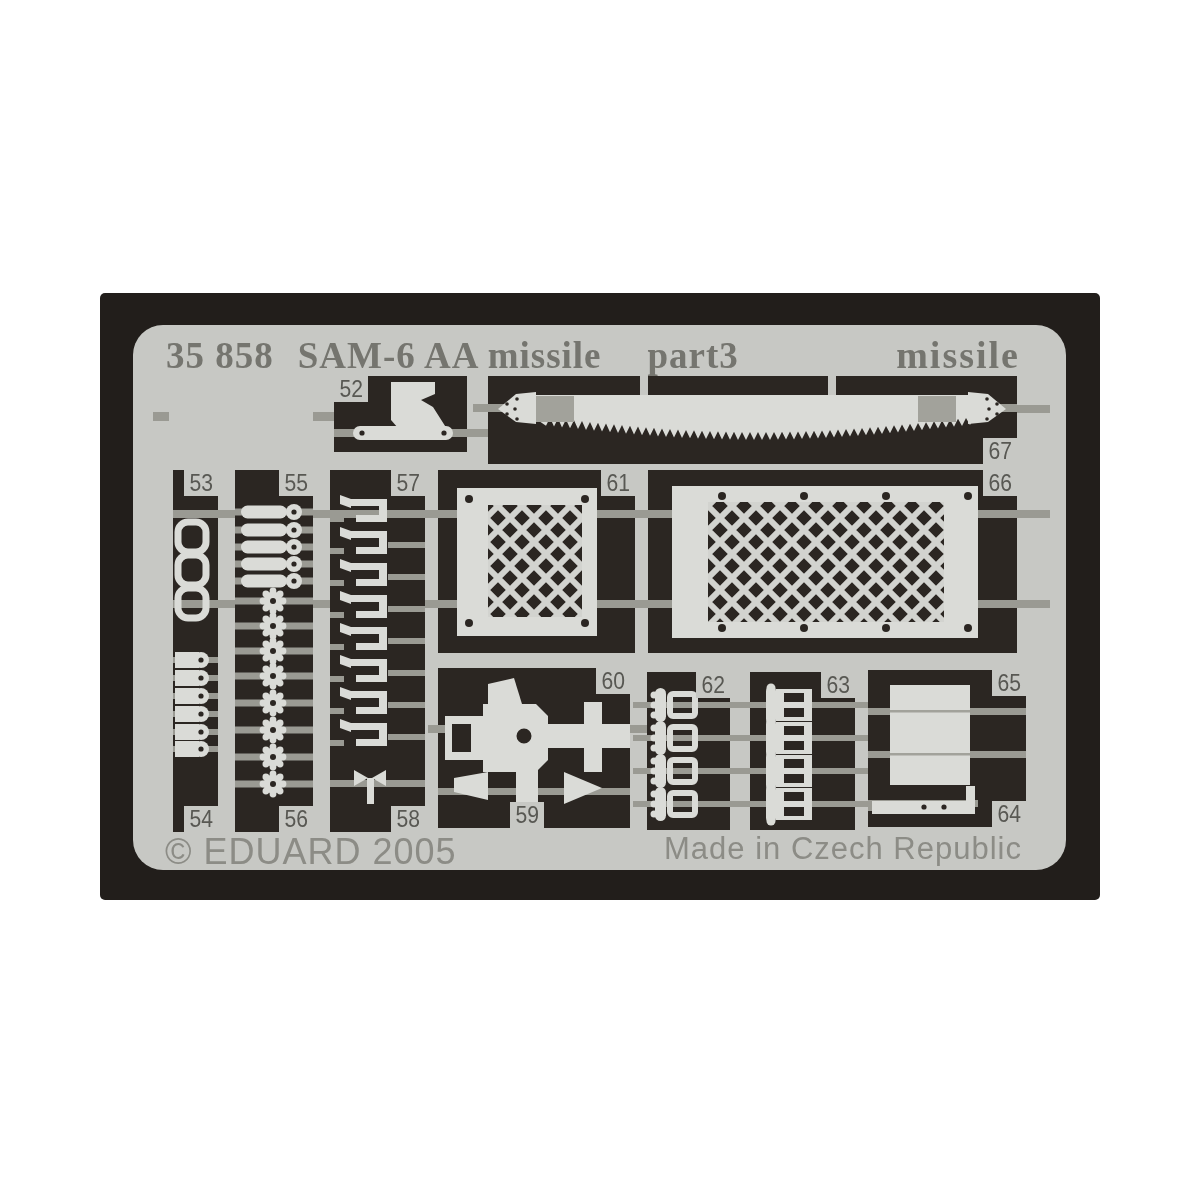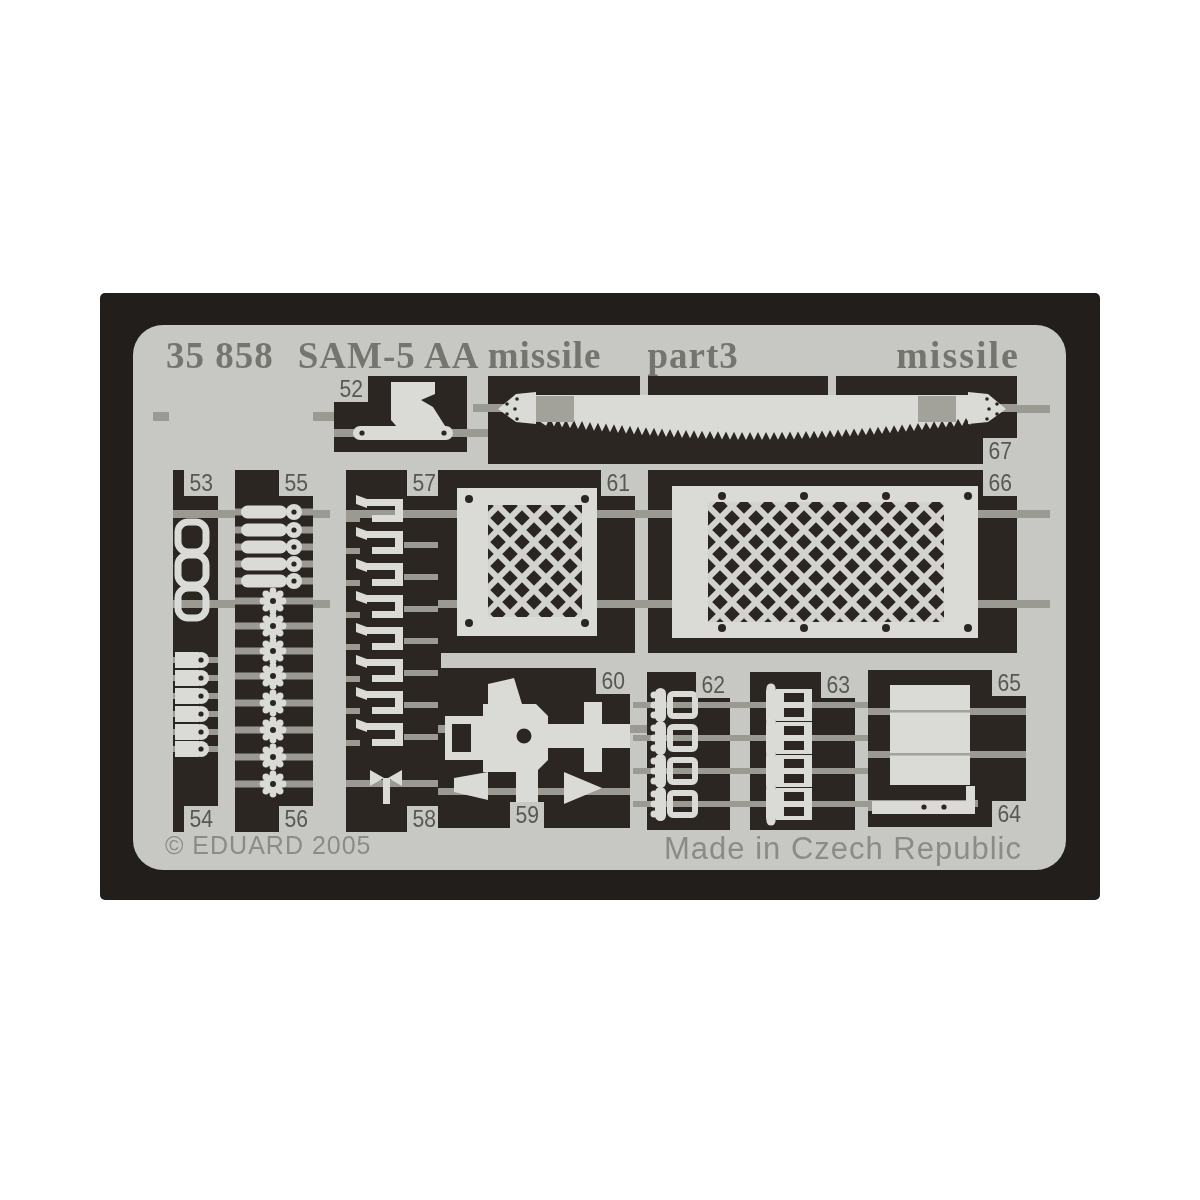--- a/index.html
+++ b/index.html
@@ -24,21 +24,21 @@
   .hdr .title{margin-left:24px;}
   .hdr .plabel{margin-left:46px;}
   .hdr .brand{margin-left:auto;font-size:38px;letter-spacing:2px;}
   .panel{position:absolute;background:var(--panel);}
   .panel svg{position:absolute;left:0;top:0;display:block;}
   .tab{position:absolute;width:34px;height:26px;background:var(--plate);color:var(--tabtx);
        font-size:24px;line-height:26px;text-align:center;}
   .tab span{display:inline-block;transform:scaleX(.88);}
   .tl{left:0;top:0;}  .tr{right:0;top:0;}  .br{right:0;bottom:0;}
   .bar{position:absolute;background:var(--runner);}
-  .ftl{position:absolute;left:32px;top:506px;font-size:25px;color:var(--foottx);letter-spacing:1px;}
+  .ftl{position:absolute;left:32px;top:506px;font-size:36px;color:var(--foottx);letter-spacing:1px;}
   .ftr{position:absolute;right:44px;top:506px;font-size:31px;color:var(--foottx);letter-spacing:1px;}
   .pl{fill:var(--part);}  .pm{fill:var(--partmid);}  .pk{fill:var(--panel);}
   .rn{fill:var(--runner);}  .pt{fill:var(--plate);}
   .ol{fill:none;stroke:var(--part);stroke-width:7;}
   .lp{fill:none;stroke:var(--part);stroke-width:6;}
   .hole-ring{fill:var(--panel);stroke:var(--part);stroke-width:3;}
 </style>
 </head>
 <body>
 
@@ -97,21 +97,21 @@
       </g>
   </defs>
 </svg>
 
 <div id="scene">
   <div class="frame">
     <div class="plate">
 
       <div class="hdr">
         <span>35 858</span>
-        <span class="title">SAM-5 AA missile</span>
+        <span class="title">SAM-6 AA missile</span>
         <span class="plabel">part3</span>
         <span class="brand">missile</span>
       </div>
 
       <div class="bar" style="left:20px;top:87px;width:16px;height:9px"></div>
       <div class="bar" style="left:180px;top:87px;width:21px;height:9px"></div>
       <div class="bar" style="left:334px;top:104px;width:21px;height:8px"></div>
       <div class="bar" style="left:340px;top:79px;width:15px;height:8px"></div>
       <div class="bar" style="left:884px;top:80px;width:33px;height:8px"></div>
       <div class="bar" style="left:85px;top:185px;width:17px;height:8px"></div>
@@ -247,21 +247,21 @@
             <use href="#g-sprocket" x="38" y="233"></use>
               <use href="#g-sprocket" x="38" y="260"></use>
             <use href="#g-sprocket" x="38" y="287"></use>
               <use href="#g-sprocket" x="38" y="314"></use>
           </g>
         </svg>
         <div class="tab tr"><span>55</span></div>
         <div class="tab br"><span>56</span></div>
       </div>
 
-      <div class="panel" style="left:213px;top:145px;width:95px;height:362px">
+      <div class="panel" style="left:197px;top:145px;width:95px;height:362px">
         <svg width="95" height="362" viewBox="0 0 95 362">
           <g>
             <rect y="40" width="95" height="8" class="rn"></rect>
             <rect x="58" y="40" width="37" height="6" class="rn"></rect>
               <rect y="46" width="14" height="6" class="rn"></rect>
             <rect x="58" y="72" width="37" height="6" class="rn"></rect>
               <rect y="78" width="14" height="6" class="rn"></rect>
             <rect x="58" y="104" width="37" height="6" class="rn"></rect>
               <rect y="110" width="14" height="6" class="rn"></rect>
             <rect x="58" y="136" width="37" height="6" class="rn"></rect>

